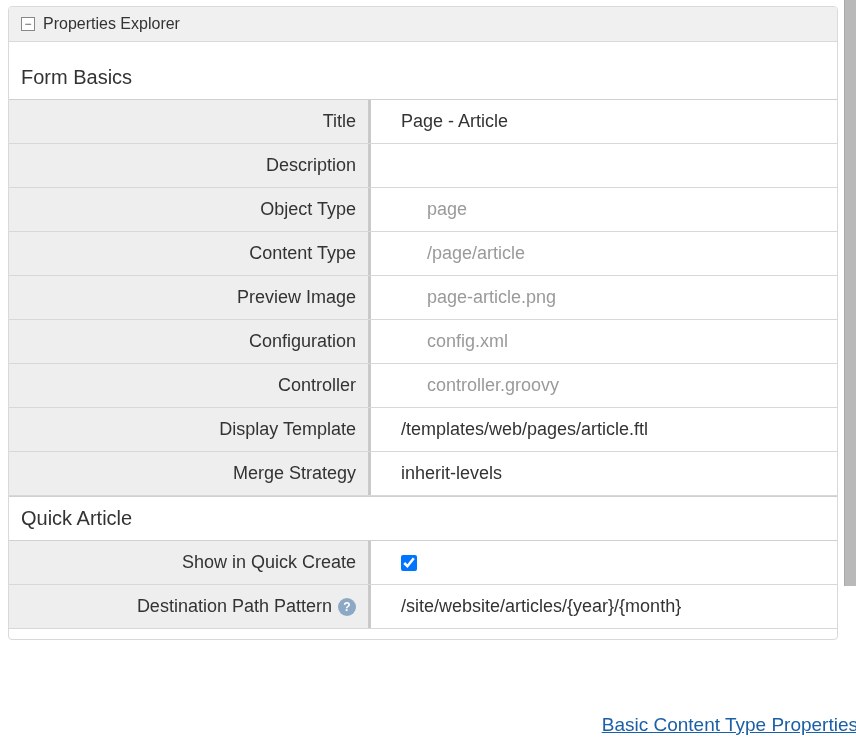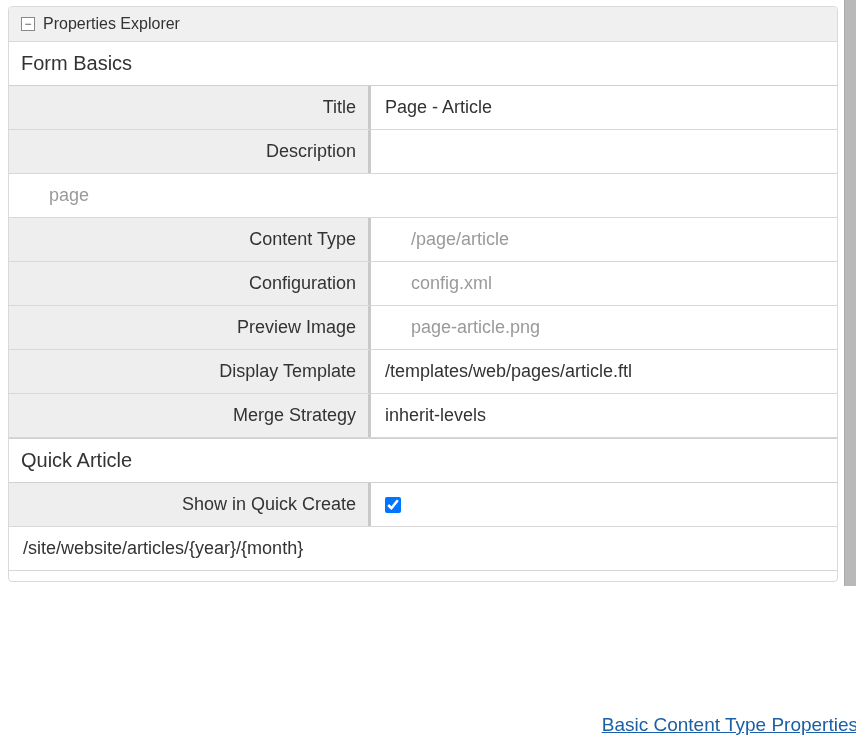--- a/index.html
+++ b/index.html
@@ -58,42 +58,42 @@
     font-weight: 400;
   }
   .section-header {
     padding: 10px 12px;
     border-bottom: 1px solid #d0d0d0;
     border-top: 1px solid #d0d0d0;
     font-size: 20px;
     color: #333;
     background: #fff;
   }
-  .section-header.first { border-top: none; }
+  .section-header.first { border-top: none; margin-top: 14px; }
   .prop-row {
     display: flex;
     border-bottom: 1px solid #d8d8d8;
     min-height: 44px;
   }
   .prop-row:last-child { border-bottom: none; }
   .label-cell {
     width: 362px;
     background: #eeeeee;
     border-right: 3px solid #c9c9c9;
     display: flex;
     align-items: center;
     justify-content: flex-end;
     padding: 0 12px;
     color: #333;
     font-size: 18px;
     gap: 6px;
   }
   .value-cell {
     flex: 1;
-    padding: 9px 14px;
+    padding: 9px 30px;
     display: flex;
     align-items: center;
     font-size: 18px;
     color: #333;
   }
   .value-cell.readonly { color: #9a9a9a; margin-left: 26px; }
   .help-icon {
     display: inline-flex;
     align-items: center;
     justify-content: center;
@@ -149,38 +149,43 @@
       <div class="label-cell">Title</div>
       <div class="value-cell">Page - Article</div>
     </div>
 
     <div class="prop-row">
       <div class="label-cell">Description</div>
       <div class="value-cell"></div>
     </div>
 
     <div class="prop-row">
+      <div class="label-cell">Object Type</div>
       <div class="value-cell readonly">page</div>
     </div>
 
     <div class="prop-row">
       <div class="label-cell">Content Type</div>
       <div class="value-cell readonly">/page/article</div>
     </div>
 
     <div class="prop-row">
+      <div class="label-cell">Preview Image</div>
+      <div class="value-cell readonly">page-article.png</div>
+    </div>
+
+    <div class="prop-row">
       <div class="label-cell">Configuration</div>
       <div class="value-cell readonly">config.xml</div>
     </div>
 
     <div class="prop-row">
-      <div class="label-cell">Preview Image</div>
-      <div class="value-cell readonly">page-article.png</div>
-    </div>
-
+      <div class="label-cell">Controller</div>
+      <div class="value-cell readonly">controller.groovy</div>
+    </div>
 
     <div class="prop-row">
       <div class="label-cell">Display Template</div>
       <div class="value-cell">/templates/web/pages/article.ftl</div>
     </div>
 
     <div class="prop-row">
       <div class="label-cell">Merge Strategy</div>
       <div class="value-cell">inherit-levels</div>
     </div>
@@ -188,20 +193,24 @@
     <div class="section-header">Quick Article</div>
 
     <div class="prop-row">
       <div class="label-cell">Show in Quick Create</div>
       <div class="value-cell">
         <input type="checkbox" id="qc-check" checked="" style="">
       </div>
     </div>
 
     <div class="prop-row">
+      <div class="label-cell">
+        <span>Destination Path Pattern</span>
+        <span class="help-icon">?</span>
+      </div>
       <div class="value-cell">/site/website/articles/{year}/{month}</div>
     </div>
 
     <div class="spacer-bottom"></div>
   </div>
 
   <div class="footnote-wrap">
     <div class="footnote">
       <a href="#">Basic Content Type Properties</a>
     </div>

